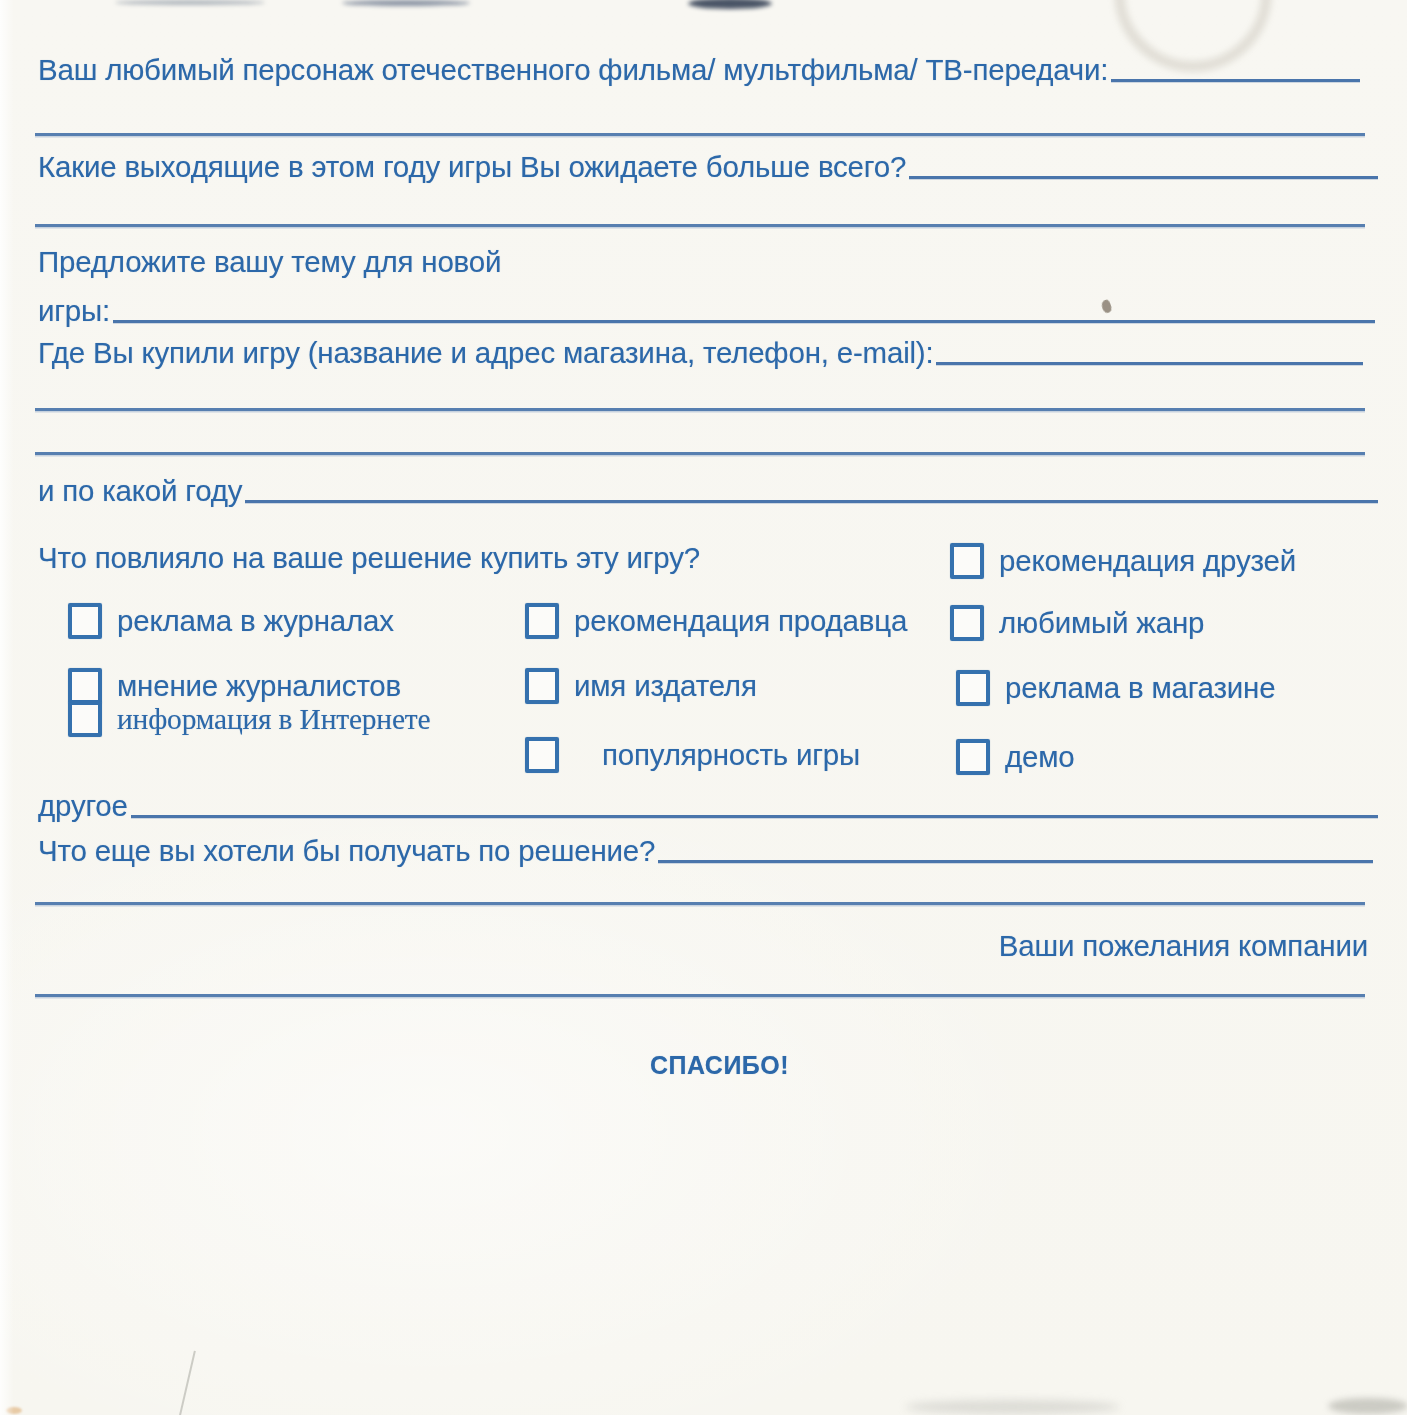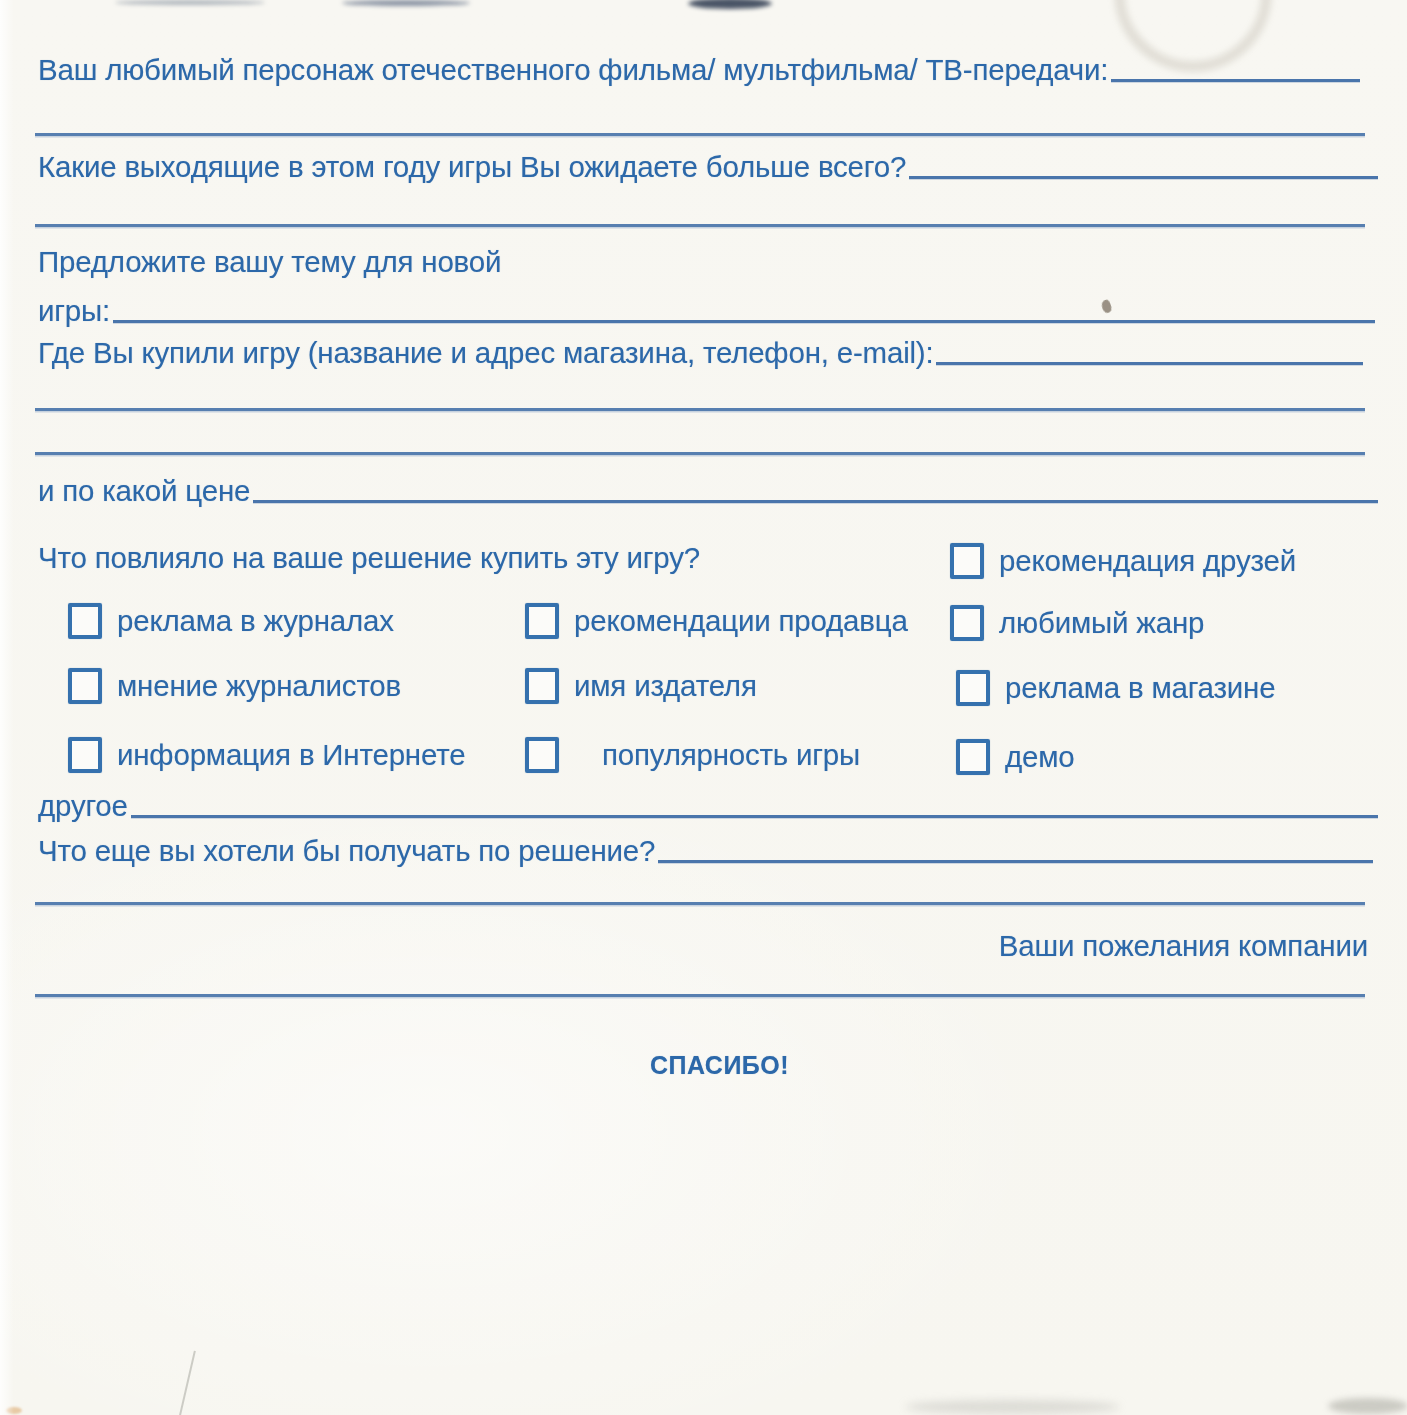--- a/index.html
+++ b/index.html
@@ -157,60 +157,60 @@
   </div>
 
   <div class="qrow" style="top:337px; left:38px; right:67px;">
     <span class="q">Где Вы купили игру (название и адрес магазина, телефон, e-mail):</span>
     <span class="fill"></span>
   </div>
   <div class="hline" style="top:408px;"></div>
   <div class="hline" style="top:452px;"></div>
 
   <div class="qrow" style="top:475px; left:38px; right:52px;">
-    <span class="q">и по какой цене</span>
+    <span class="q">и по какой году</span>
     <span class="fill"></span>
   </div>
 
   <div class="qrow" style="top:542px; left:38px;">
     <span class="q">Что повлияло на ваше решение купить эту игру?</span>
   </div>
 
   <div class="cb-item" style="top:540px; left:950px;">
     <span class="cb"></span>
     <span>рекомендация друзей</span>
   </div>
 
   <div class="cb-item" style="top:600px; left:68px;">
     <span class="cb"></span>
     <span>реклама в журналах</span>
   </div>
   <div class="cb-item" style="top:600px; left:525px;">
     <span class="cb"></span>
-    <span>рекомендации продавца</span>
+    <span>рекомендация продавца</span>
   </div>
   <div class="cb-item" style="top:602px; left:950px;">
     <span class="cb"></span>
     <span>любимый жанр</span>
   </div>
 
   <div class="cb-item" style="top:665px; left:68px;">
     <span class="cb"></span>
     <span>мнение журналистов</span>
   </div>
   <div class="cb-item" style="top:665px; left:525px;">
     <span class="cb"></span>
     <span>имя издателя</span>
   </div>
   <div class="cb-item" style="top:667px; left:956px;">
     <span class="cb"></span>
     <span>реклама в магазине</span>
   </div>
 
-  <div class="cb-item" style="top:734px; left:68px;">
+  <div class="cb-item" style="top:698px; left:68px;font-family:Liberation Serif, serif;">
     <span class="cb"></span>
     <span>информация в Интернете</span>
   </div>
   <div class="cb-item" style="top:734px; left:525px;gap:43px;">
     <span class="cb"></span>
     <span>популярность игры</span>
   </div>
   <div class="cb-item" style="top:736px; left:956px;">
     <span class="cb"></span>
     <span>демо</span>

